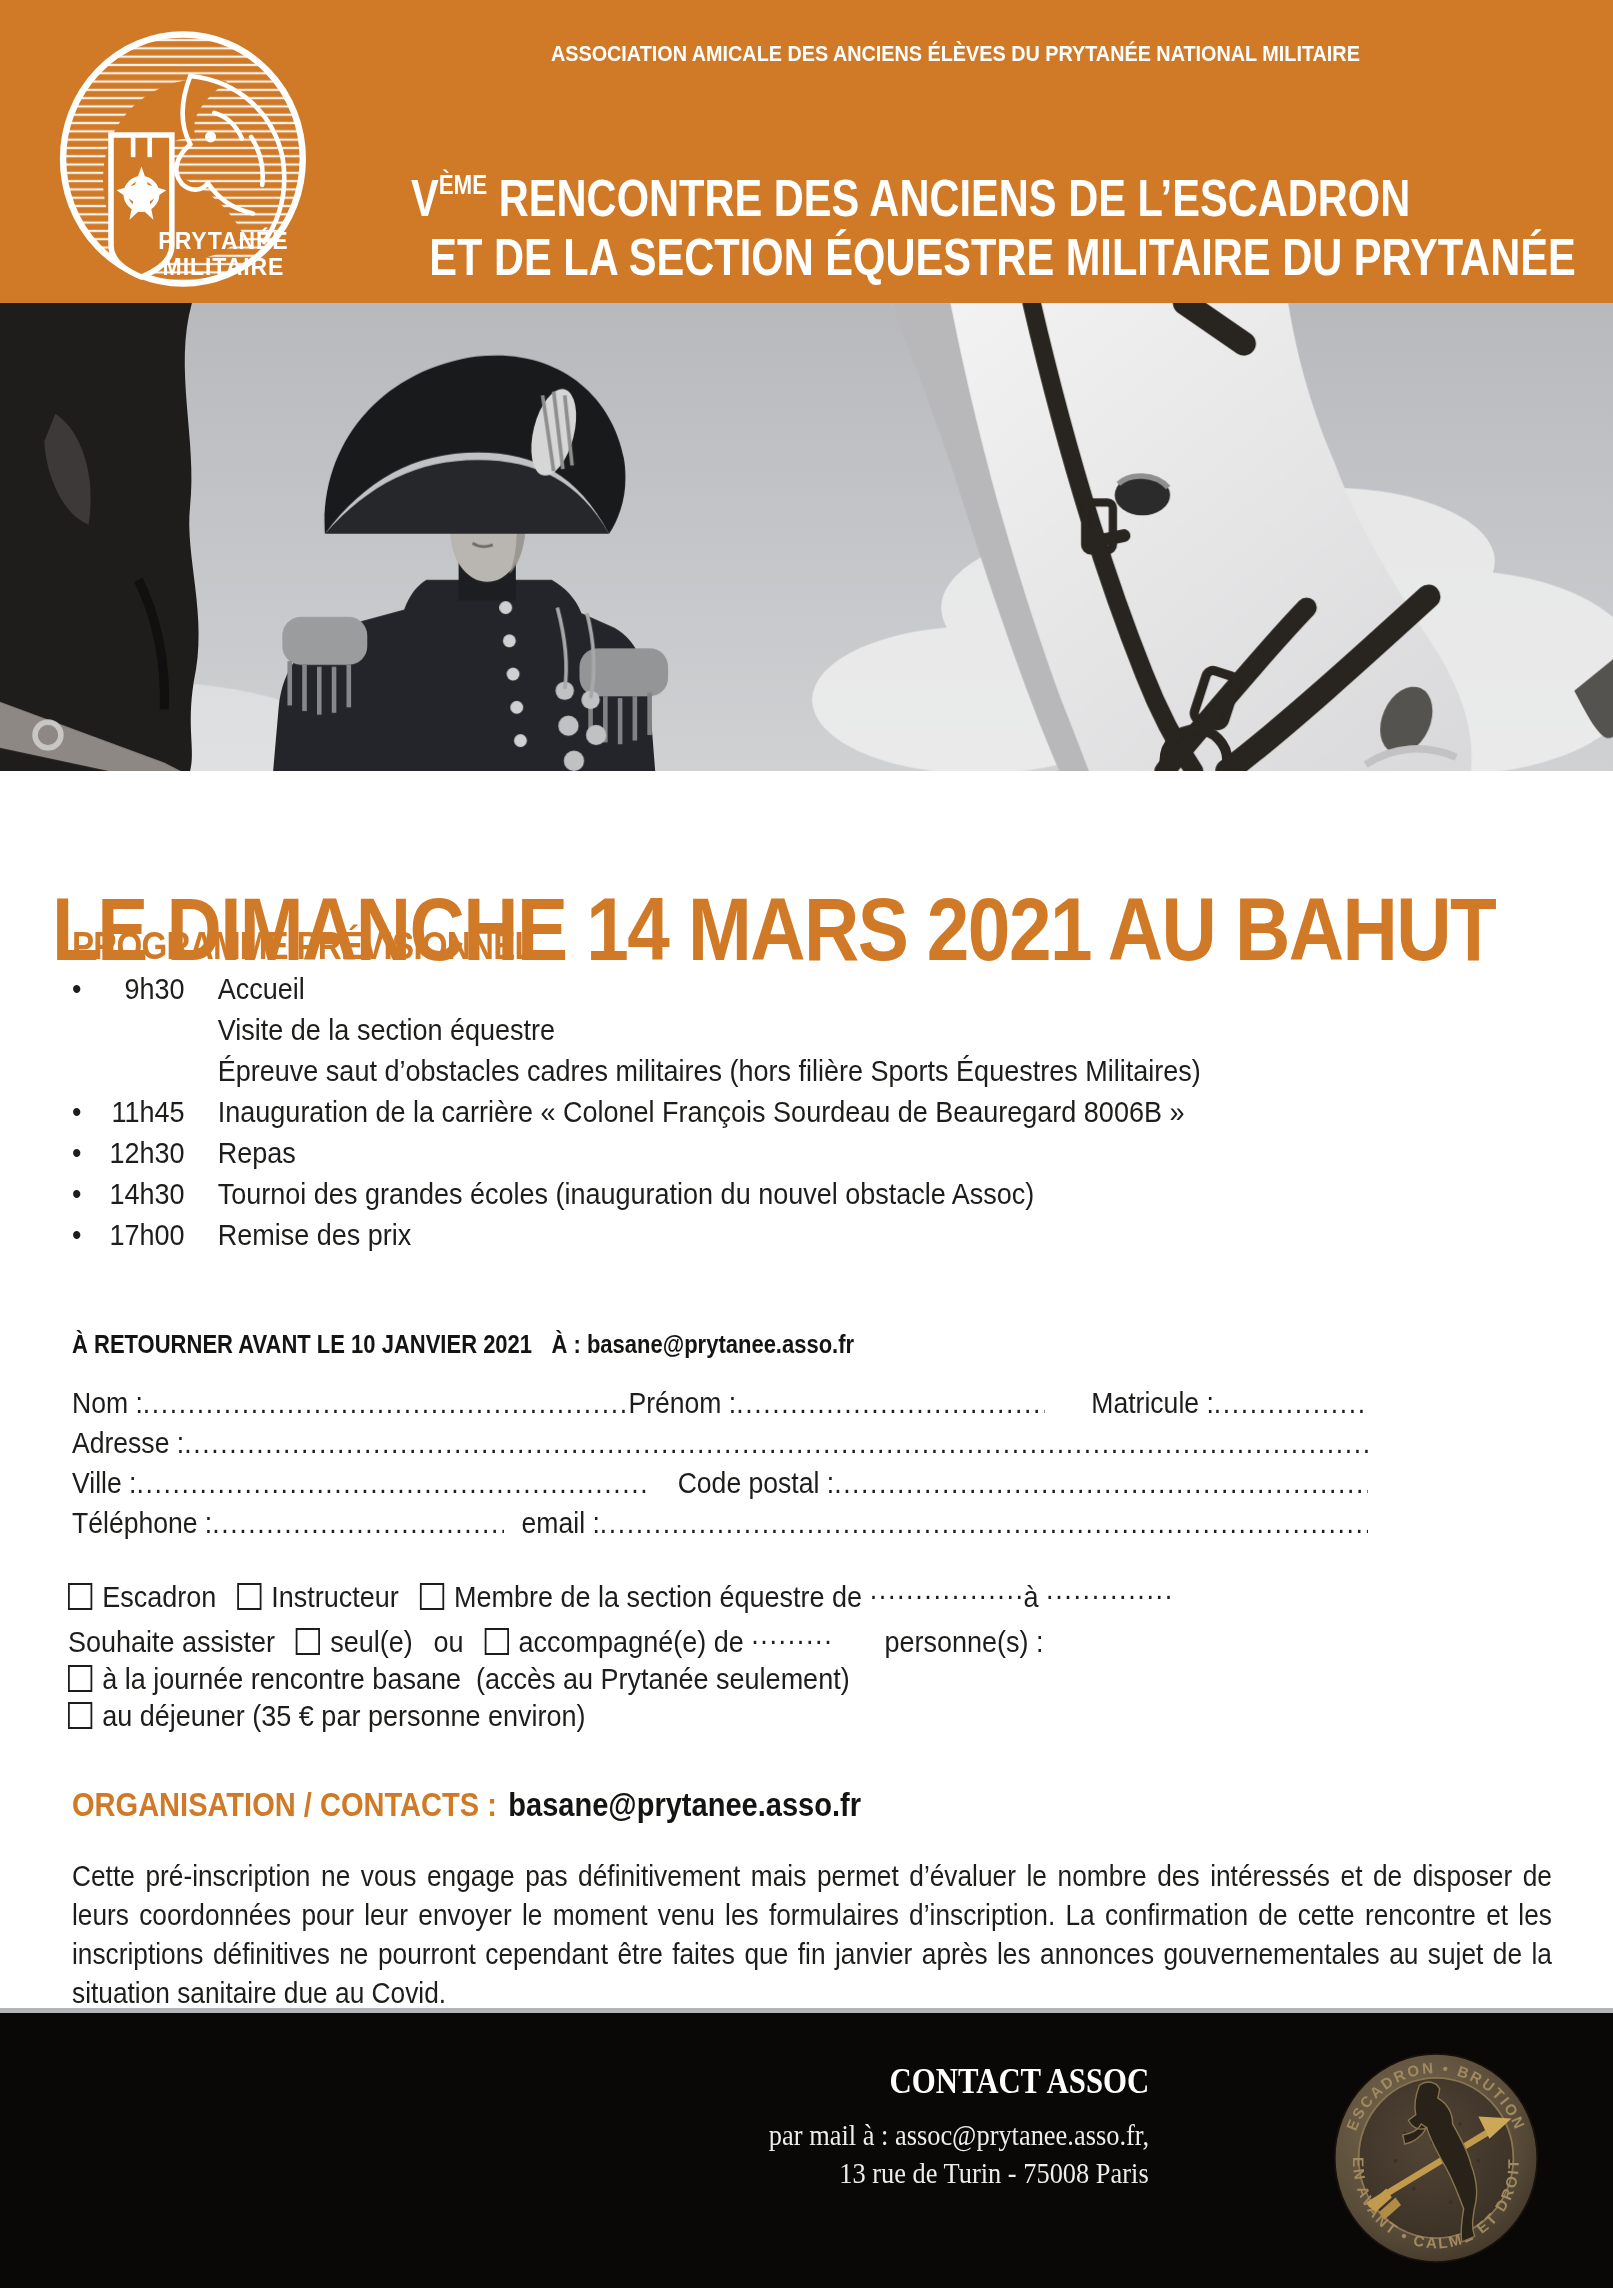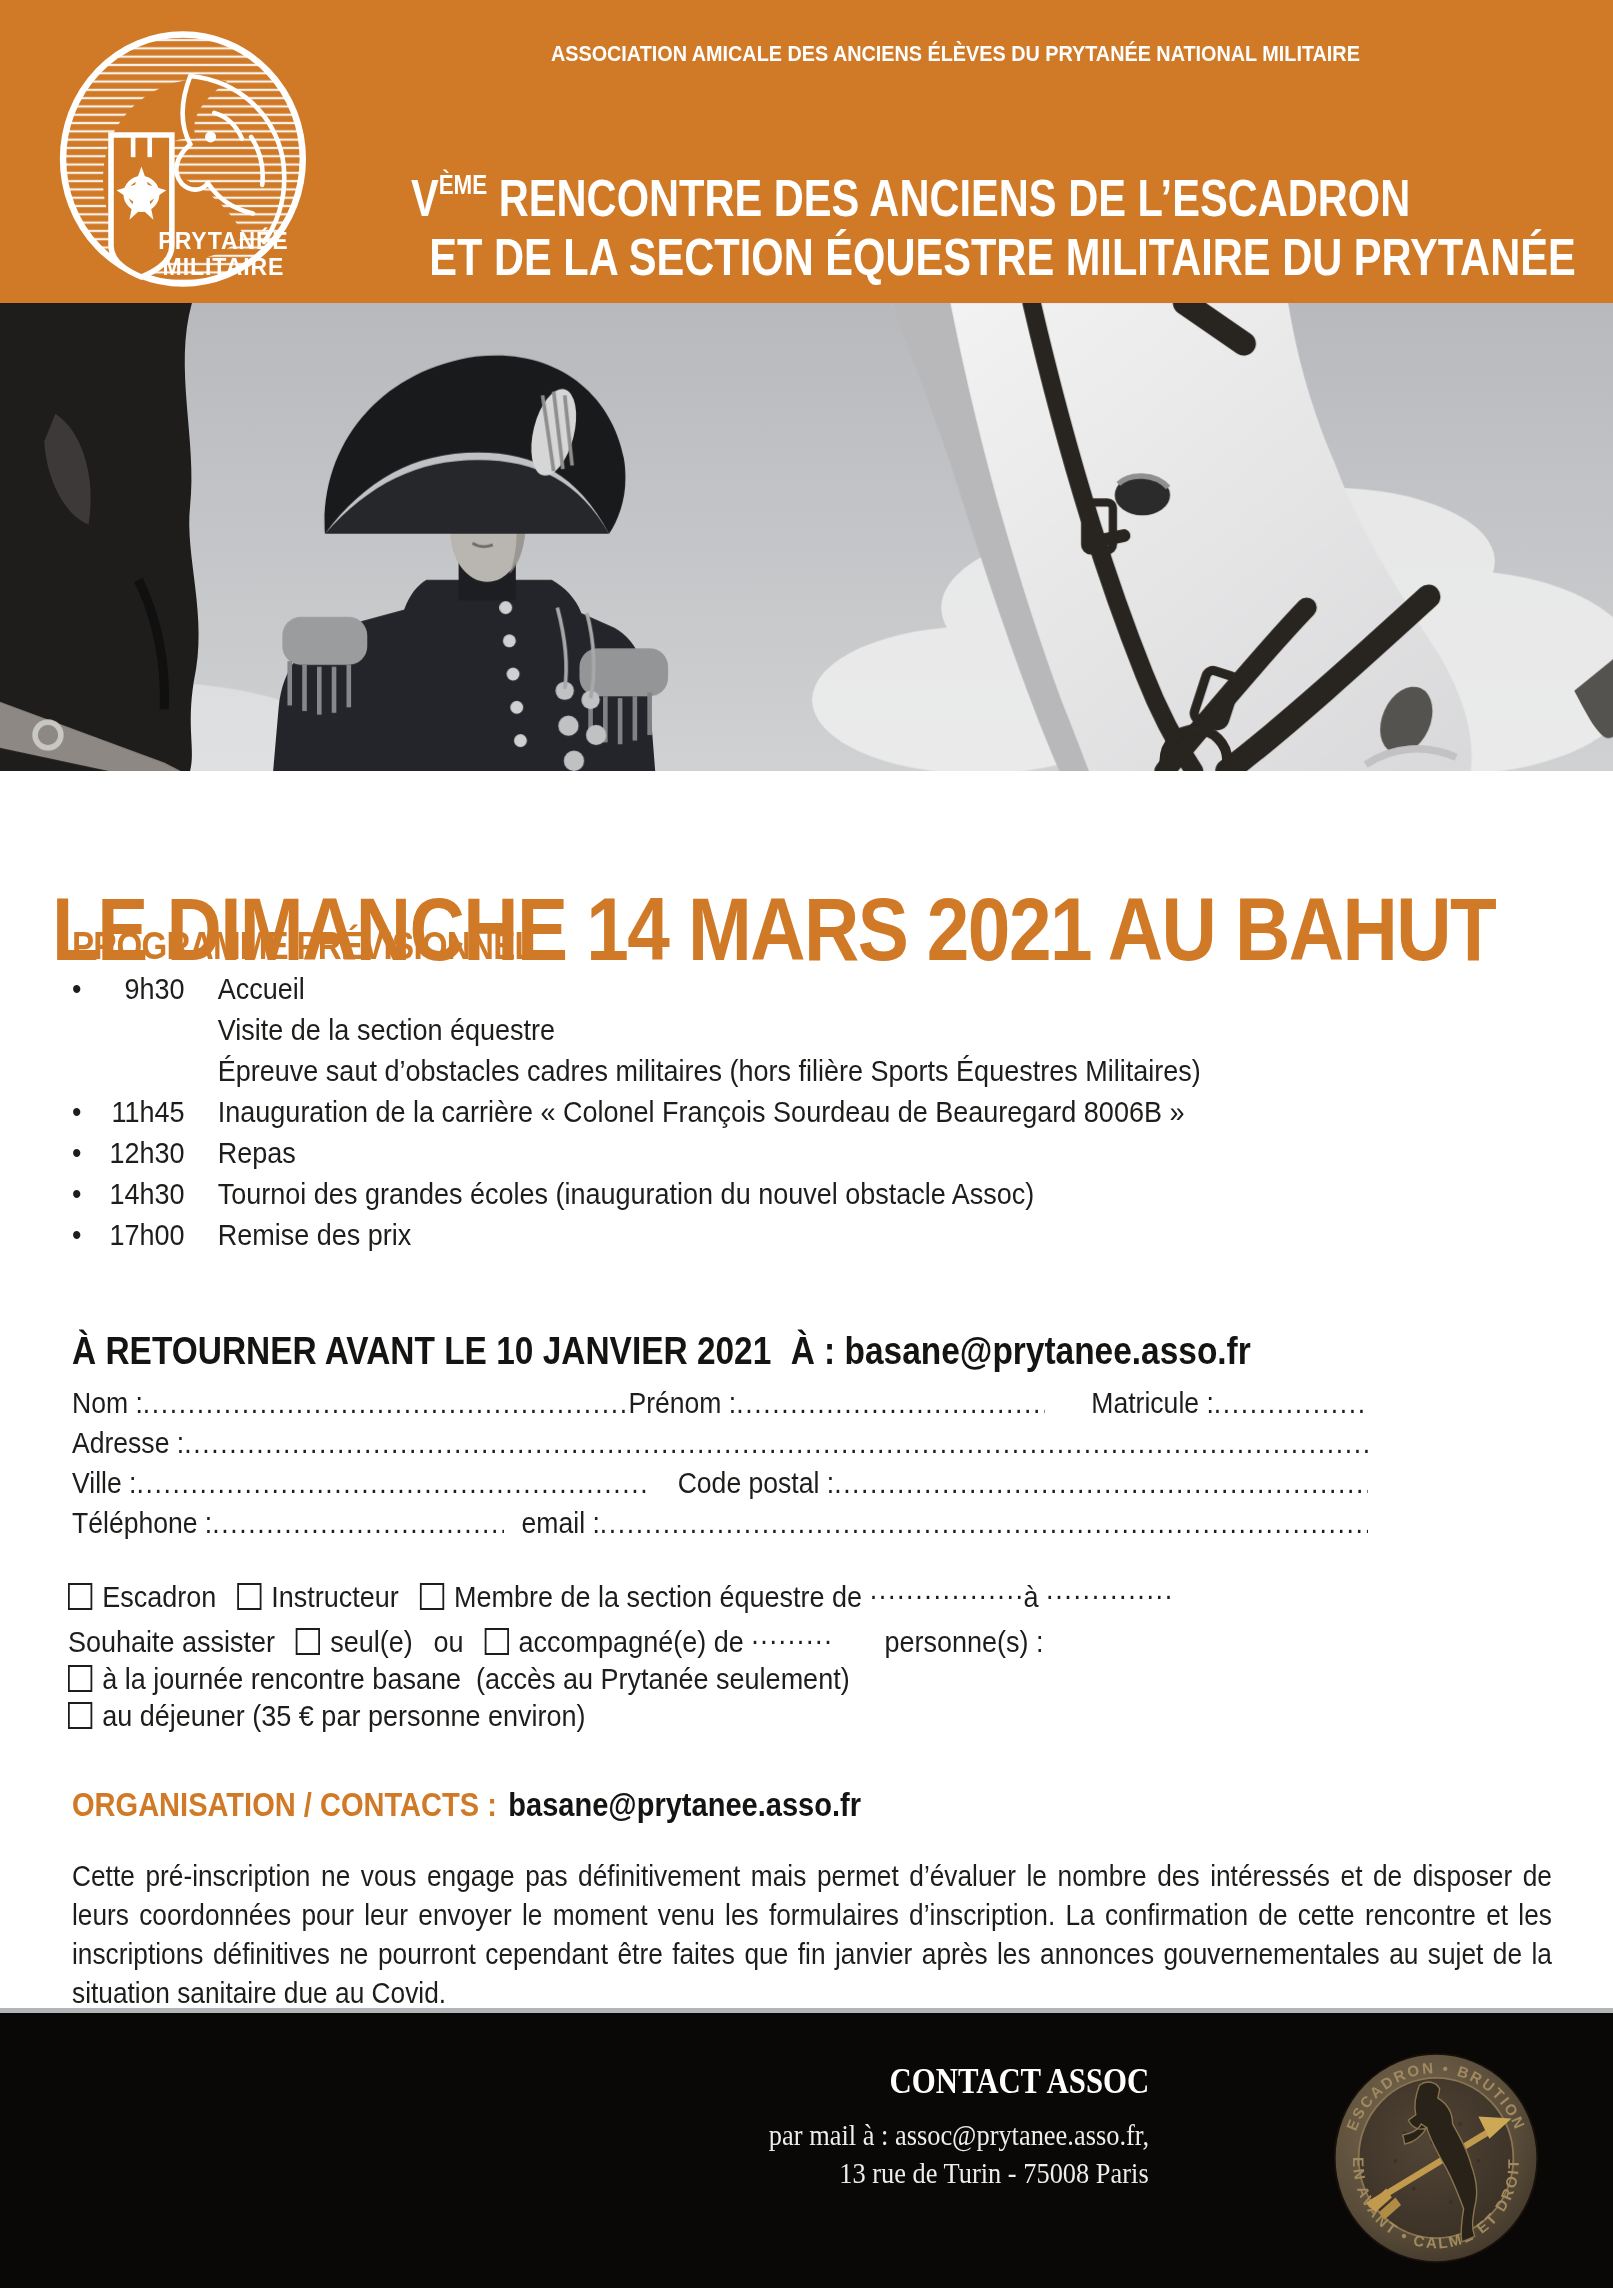--- a/index.html
+++ b/index.html
@@ -31,21 +31,21 @@
   .sec-h .cx{transform:scaleX(.85);}
   .prog-h{position:absolute;top:113px;left:72px;}
   .program{position:absolute;top:157px;left:72px;font-size:30px;width:1569px;
            transform:scaleX(.9);transform-origin:left top;}
   .prow{display:flex;line-height:41px;}
   .prow .b{width:33px;}
   .prow .t{width:92px;text-align:right;padding-right:37px;}
   .prow .x{white-space:nowrap;}
 
   .bull-h{position:absolute;top:476px;left:72px;}
-  .return{position:absolute;top:519px;left:72px;font-size:38px;font-weight:bold;color:#141412;}
+  .return{position:absolute;top:519px;left:72px;font-size:25px;font-weight:bold;color:#141412;}
   .return .gap{display:inline-block;width:22px;}
   .form{position:absolute;top:572px;left:72px;width:1440px;font-size:29.5px;
         transform:scaleX(.9);transform-origin:left top;}
   .frow{display:flex;align-items:baseline;line-height:40px;white-space:nowrap;}
   .lbl{flex:0 0 auto;}
   .dots{overflow:hidden;white-space:nowrap;letter-spacing:1.8px;color:#1d1d1b;}
   .sp50{flex:0 0 52px;} .sp28{flex:0 0 31px;} .sp20{flex:0 0 20px;}
   .g315{flex:3.15;} .g200{flex:2.0;} .g100{flex:1.0;} .gfull{flex:1;}
   .g340{flex:1;} .g350{flex:1.04;} .g055{flex:.55;} .g145{flex:1.45;}
 

